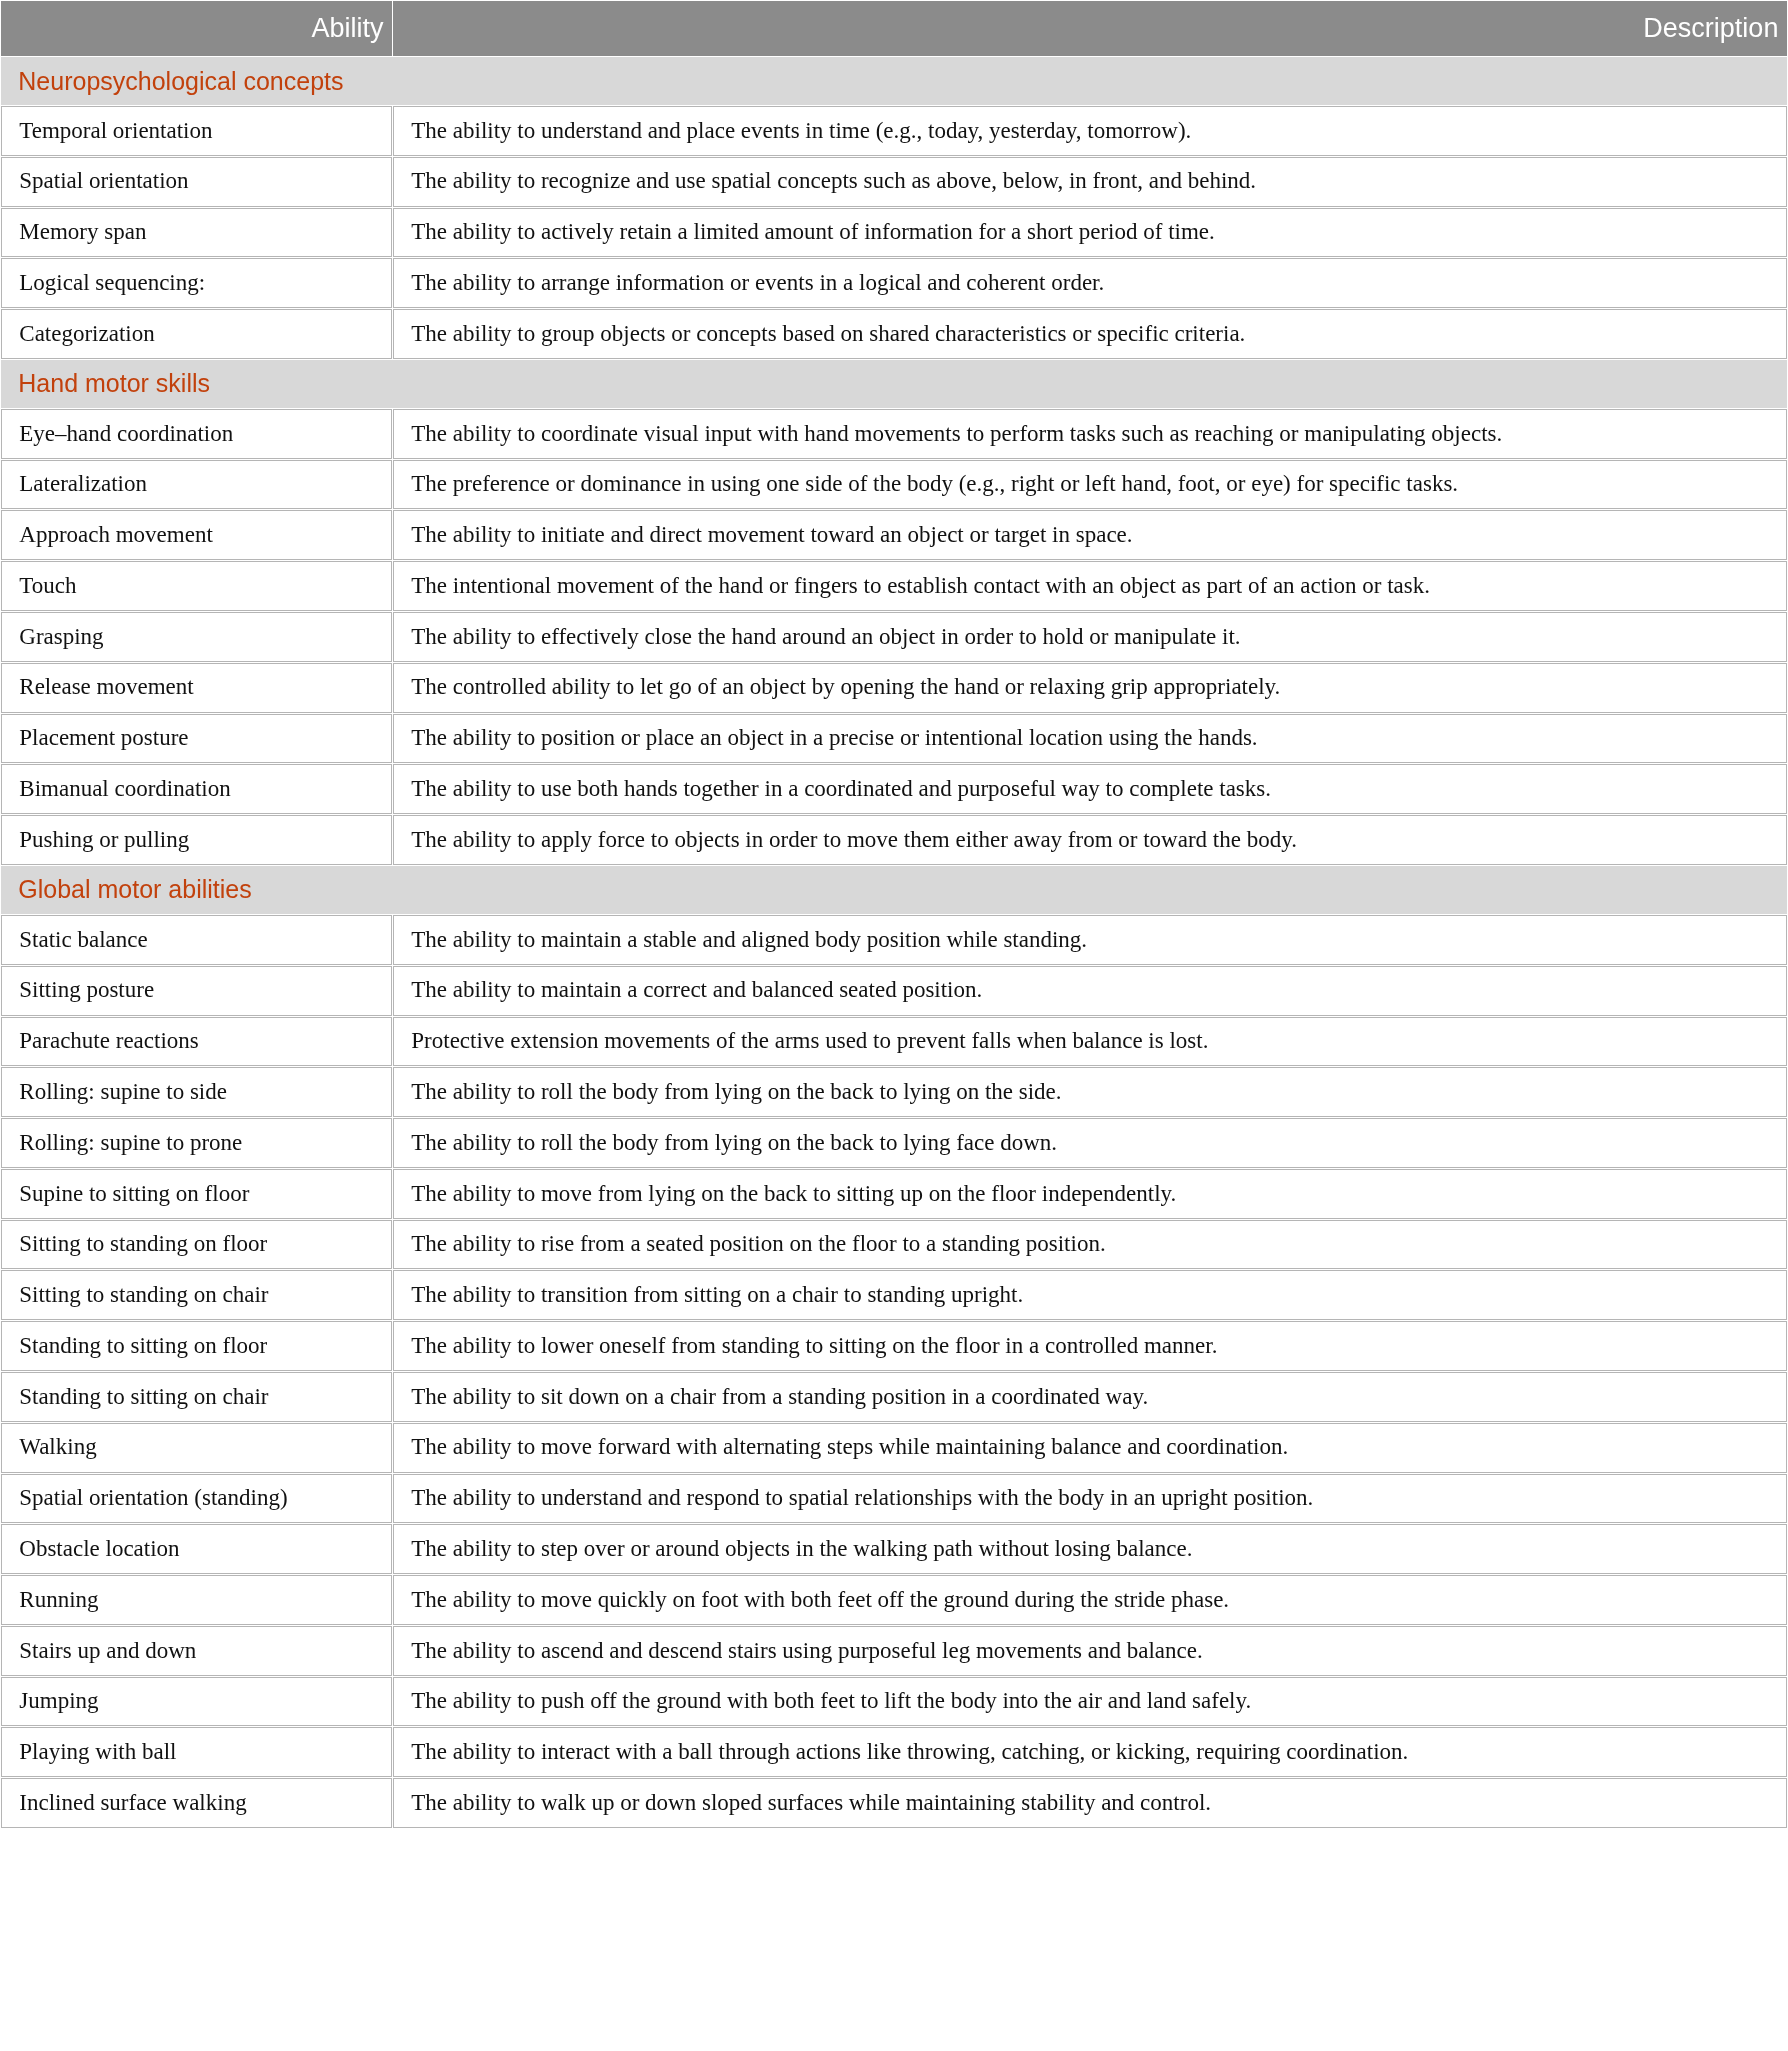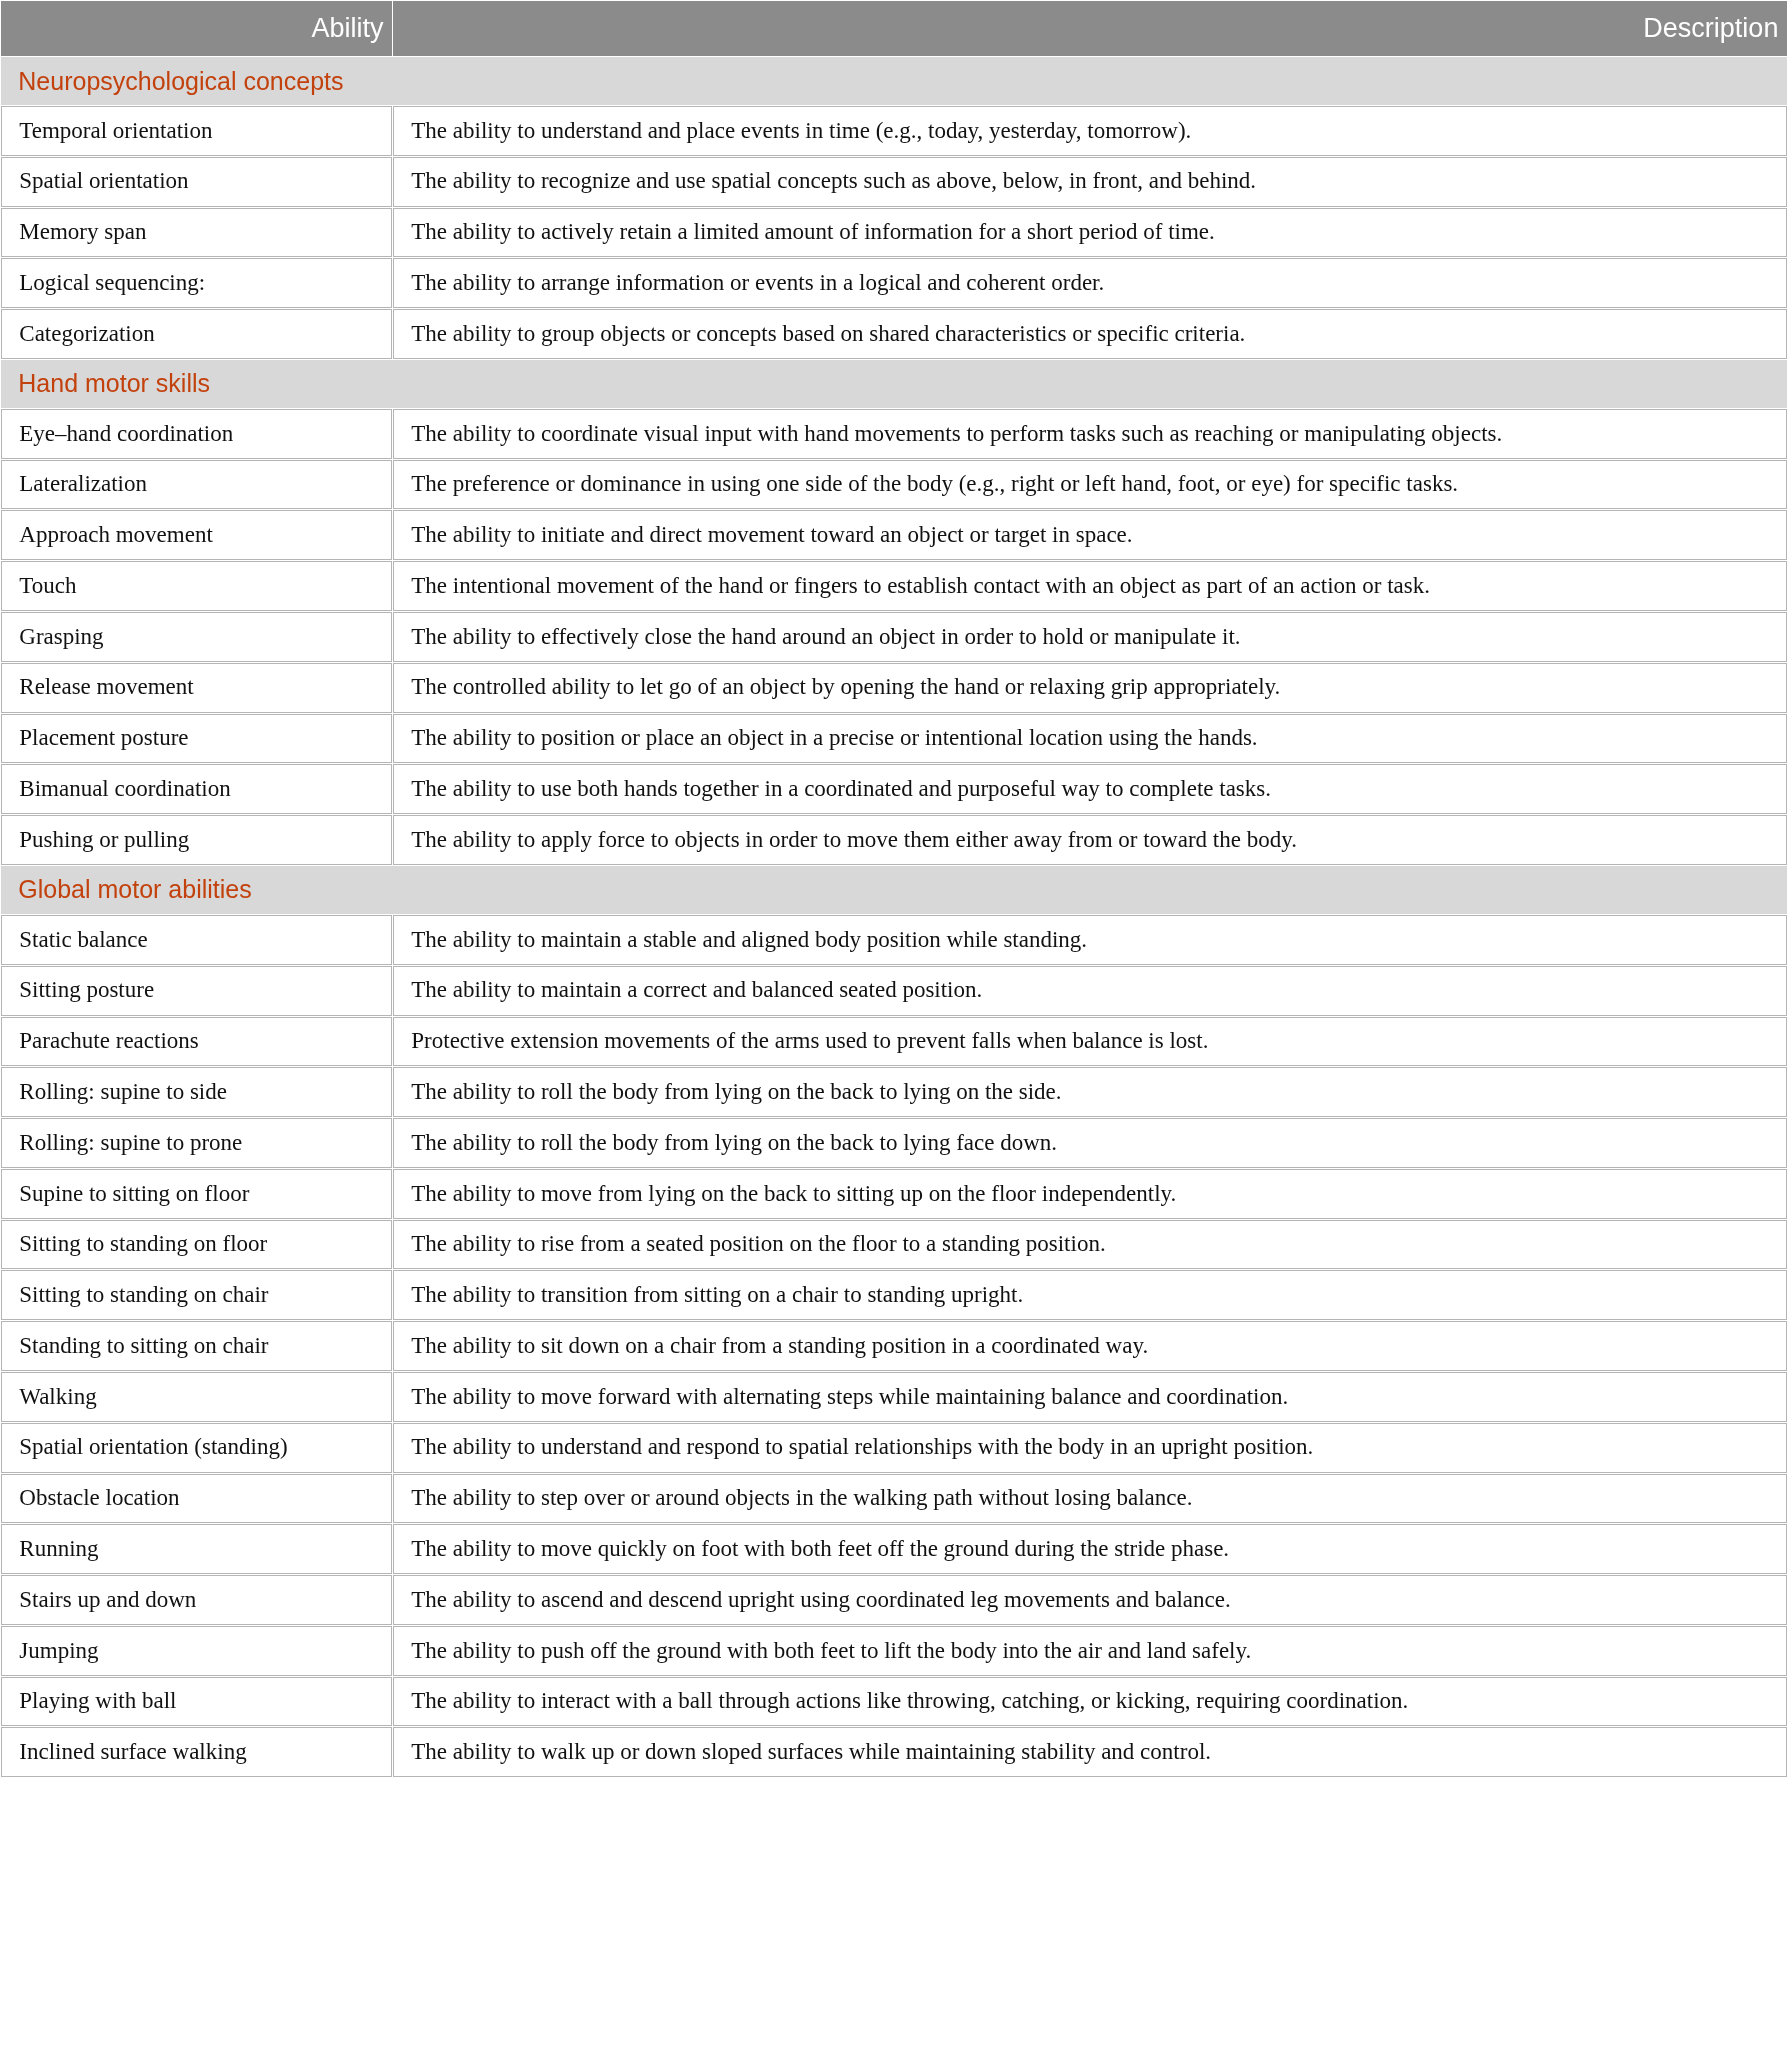--- a/index.html
+++ b/index.html
@@ -159,20 +159,24 @@
       </tr>
       <tr>
         <td class="data">Sitting to standing on floor</td>
         <td class="data">The ability to rise from a seated position on the floor to a standing position.</td>
       </tr>
       <tr>
         <td class="data">Sitting to standing on chair</td>
         <td class="data">The ability to transition from sitting on a chair to standing upright.</td>
       </tr>
       <tr>
+        <td class="data">Standing to sitting on floor</td>
+        <td class="data">The ability to lower oneself from standing to sitting on the floor in a controlled manner.</td>
+      </tr>
+      <tr>
         <td class="data">Standing to sitting on chair</td>
         <td class="data">The ability to sit down on a chair from a standing position in a coordinated way.</td>
       </tr>
       <tr>
         <td class="data">Walking</td>
         <td class="data">The ability to move forward with alternating steps while maintaining balance and coordination.</td>
       </tr>
       <tr>
         <td class="data">Spatial orientation (standing)</td>
         <td class="data">The ability to understand and respond to spatial relationships with the body in an upright position.</td>
@@ -180,21 +184,21 @@
       <tr>
         <td class="data">Obstacle location</td>
         <td class="data">The ability to step over or around objects in the walking path without losing balance.</td>
       </tr>
       <tr>
         <td class="data">Running</td>
         <td class="data">The ability to move quickly on foot with both feet off the ground during the stride phase.</td>
       </tr>
       <tr>
         <td class="data">Stairs up and down</td>
-        <td class="data">The ability to ascend and descend upright using coordinated leg movements and balance.</td>
+        <td class="data">The ability to ascend and descend stairs using purposeful leg movements and balance.</td>
       </tr>
       <tr>
         <td class="data">Jumping</td>
         <td class="data">The ability to push off the ground with both feet to lift the body into the air and land safely.</td>
       </tr>
       <tr>
         <td class="data">Playing with ball</td>
         <td class="data">The ability to interact with a ball through actions like throwing, catching, or kicking, requiring coordination.</td>
       </tr>
       <tr>

